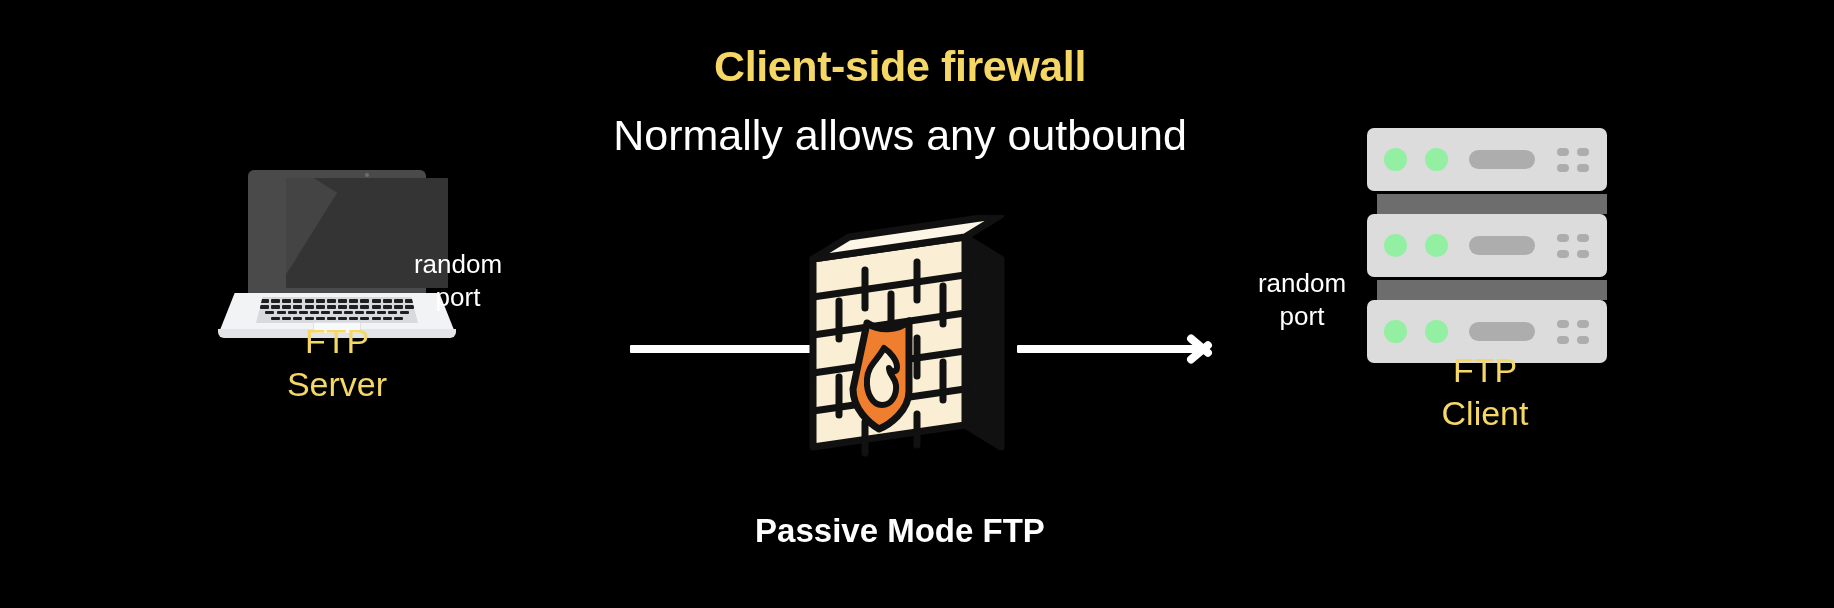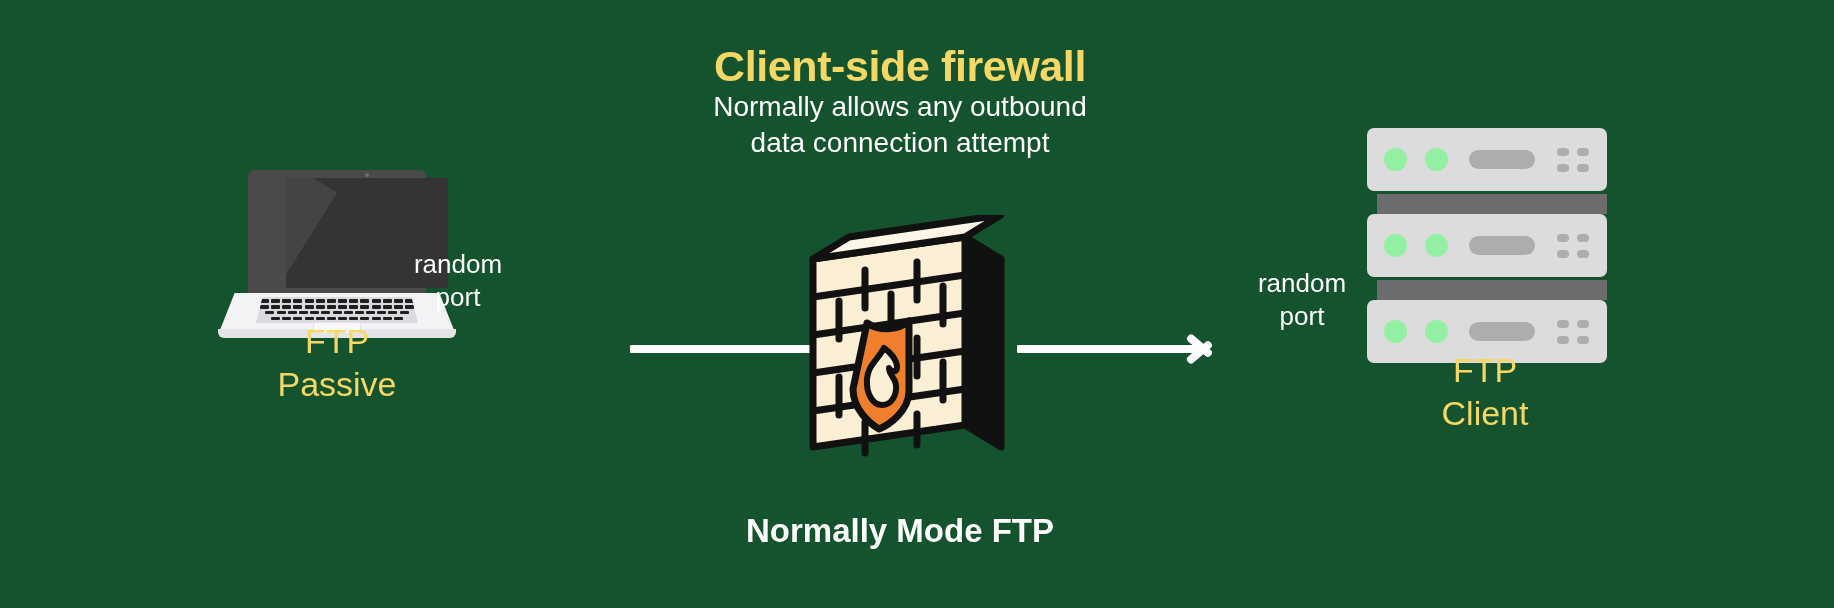--- a/index.html
+++ b/index.html
@@ -10,41 +10,41 @@
     width: 1834px;
     height: 608px;
     background: #2b3663;
     font-family: "Liberation Sans", sans-serif;
     overflow: hidden;
   }
   #stage {
     position: relative;
     width: 1834px;
     height: 608px;
-    background: #14532d;
+    background: #000000;
   }
 
   
   #heading {
     position: absolute;
     left: 540px;
     top: 44px;
     width: 720px;
     text-align: center;
   }
   #title {
     font-size: 43px;
     font-weight: bold;
     color: #f5d765;
     letter-spacing: -0.4px;
     line-height: 1.05;
   }
   #subtitle {
-    margin-top: 0;
-    font-size: 28px;
+    margin-top: 19px;
+    font-size: 43px;
     color: #ffffff;
     line-height: 1.28;
     font-weight: 400;
   }
 
   
   #laptop {
     position: absolute;
     left: 218px;
     top: 170px;
@@ -296,21 +296,20 @@
 </style>
 </head>
 <body>
 
 <div id="stage">
 
   <div id="heading">
     <div id="title">Client-side firewall</div>
     <div id="subtitle">
       <div>Normally allows any outbound</div>
-      <div>data connection attempt</div>
     </div>
   </div>
 
   <div id="laptop">
     <div class="lt-lid">
       <div class="lt-cam"></div>
       <div class="lt-screen">
 
         <div class="lt-glare2"></div>
       </div>
@@ -378,21 +377,21 @@
           <div class="lt-key"></div>
           <div class="lt-key"></div>
           <div class="lt-key"></div>
         </div>
       </div>
     <div class="lt-trackpad"></div>
   </div>
 
   <div class="node-label" id="label-client">
     <div>FTP</div>
-    <div>Passive</div>
+    <div>Server</div>
   </div>
 
   <div class="port-label" id="port-left">
     <div>random</div>
     <div>port</div>
   </div>
   <div class="port-label" id="port-right">
     <div>random</div>
     <div>port</div>
   </div>
@@ -477,15 +476,15 @@
         <div class="srv-dot d4"></div>
       </div>
     </div>
   </div>
 
   <div class="node-label" id="label-server">
     <div>FTP</div>
     <div>Client</div>
   </div>
 
-  <div id="caption">Normally Mode FTP</div>
+  <div id="caption">Passive Mode FTP</div>
 
 </div>
 
 </body></html>

